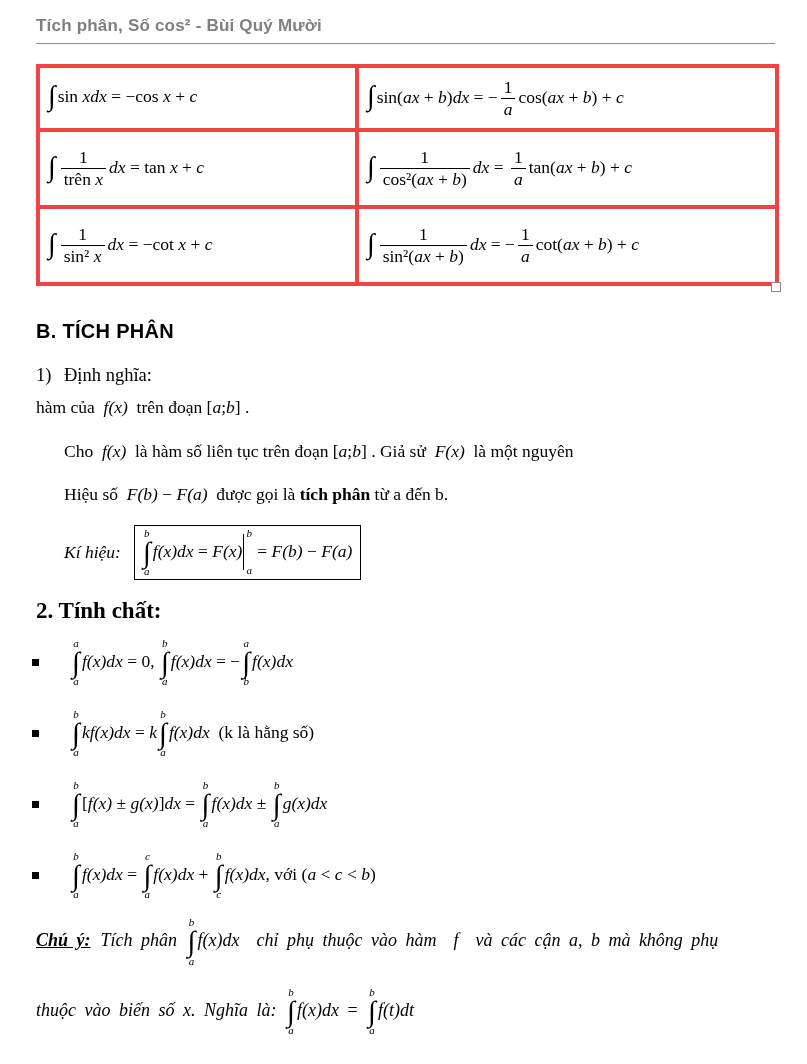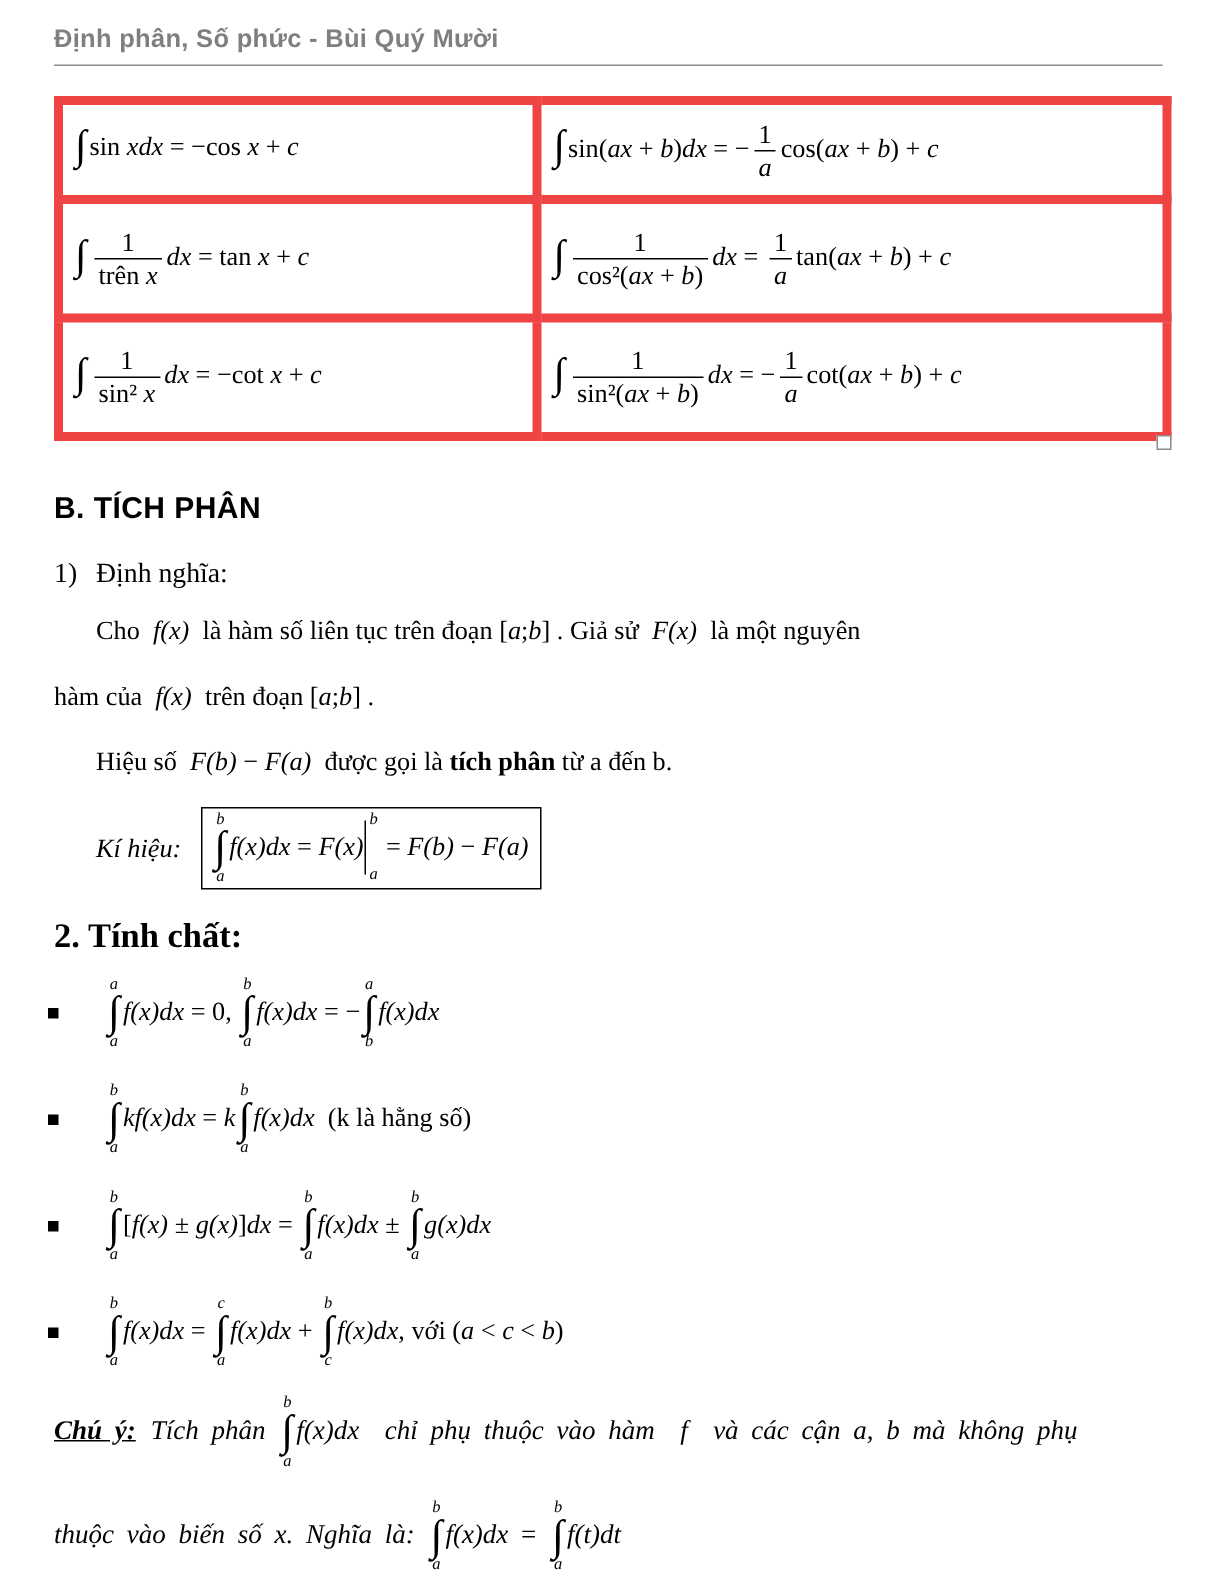--- a/index.html
+++ b/index.html
@@ -11,21 +11,21 @@
   
   .doc-header-title{
     font-family:"Liberation Sans",sans-serif;font-weight:bold;
     font-size:17px;color:#7f7f7f;letter-spacing:.2px;
   }
   .doc-header-rule{border:none;border-top:1px solid #8c8c8c;margin:7px 0 0 0;}
   
   .table-wrap{position:relative;margin-top:20px;width:739px;}
   table.formula-table{border-collapse:collapse;width:739px;table-layout:fixed;}
   table.formula-table td{
-    border:6px solid #ef4444;padding:2px 4px 2px 8px;vertical-align:middle;
+    border:4px solid #ef4444;padding:2px 4px 2px 8px;vertical-align:middle;
   }
   tr.r0 td{height:56px;}
   tr.r1 td,tr.r2 td{height:69px;}
   .resize-handle{
     position:absolute;right:-6px;bottom:-6px;width:8px;height:8px;
     background:#fff;border:1px solid #8a8a8a;
   }
   
   .fx{font-family:"Liberation Serif",serif;font-size:17.5px;line-height:1.3;}
   .tk{white-space:pre;}
@@ -69,21 +69,21 @@
   
   .note-line{margin-top:8px;font-size:18px;word-spacing:4px;}
   .note-label{font-weight:bold;font-style:italic;text-decoration:underline;margin-right:10px;font-size:18px;text-align:right;}
   .note-line .tk{font-size:18px;}
 </style>
 </head>
 <body>
 
 <div class="page">
 
-  <div class="doc-header-title">Định phân, Số phức - Bùi Quý Mười</div>
+  <div class="doc-header-title">Tích phân, Số cos² - Bùi Quý Mười</div>
   <hr class="doc-header-rule">
 
   <div class="table-wrap">
     <table class="formula-table">
       <colgroup>
           <col style="width:319px">
           <col style="width:420px">
         </colgroup>
       <tbody>
           <tr class="r0">
@@ -135,22 +135,22 @@
       </table>
     <span class="resize-handle"></span>
   </div>
 
   <div class="section-heading">B. TÍCH PHÂN</div>
 
   <div class="def-head">
     <span class="def-num">1)</span><span>Định nghĩa:</span>
   </div>
 
+  <p class="fx para" style="margin-top:8px;"><span class="tk tr">hàm của  </span><span class="tk ti">f(x)</span><span class="tk tr">  trên đoạn </span><span class="tk tr">[</span><span class="tk ti">a</span><span class="tk tr">;</span><span class="tk ti">b</span><span class="tk tr">] .</span></p>
   <p class="fx para indent"><span class="tk tr">Cho  </span><span class="tk ti">f(x)</span><span class="tk tr">  là hàm số liên tục trên đoạn </span><span class="tk tr">[</span><span class="tk ti">a</span><span class="tk tr">;</span><span class="tk ti">b</span><span class="tk tr">] . Giả sử  </span><span class="tk ti">F(x)</span><span class="tk tr">  là một nguyên</span></p>
-  <p class="fx para" style="margin-top:8px;"><span class="tk tr">hàm của  </span><span class="tk ti">f(x)</span><span class="tk tr">  trên đoạn </span><span class="tk tr">[</span><span class="tk ti">a</span><span class="tk tr">;</span><span class="tk ti">b</span><span class="tk tr">] .</span></p>
   <p class="fx para indent" style="margin-top:17px;"><span class="tk tr">Hiệu số  </span><span class="tk ti">F(b)</span><span class="tk tr"> − </span><span class="tk ti">F(a)</span><span class="tk tr">  được gọi là </span><span class="tk tb">tích phân</span><span class="tk tr"> từ a đến b.</span></p>
 
   <div class="ki-row">
     <span class="fx ki-label">Kí hiệu:</span>
     <span class="ki-box">
       <span class="fx"><span class="int-stack">
             <span class="lim">b</span>
             <span class="int-glyph">∫</span>
             <span class="lim">a</span>
           </span><span class="tk ti">f(x)dx</span><span class="tk tr"> = </span><span class="tk ti">F(x)</span><span class="eval">

